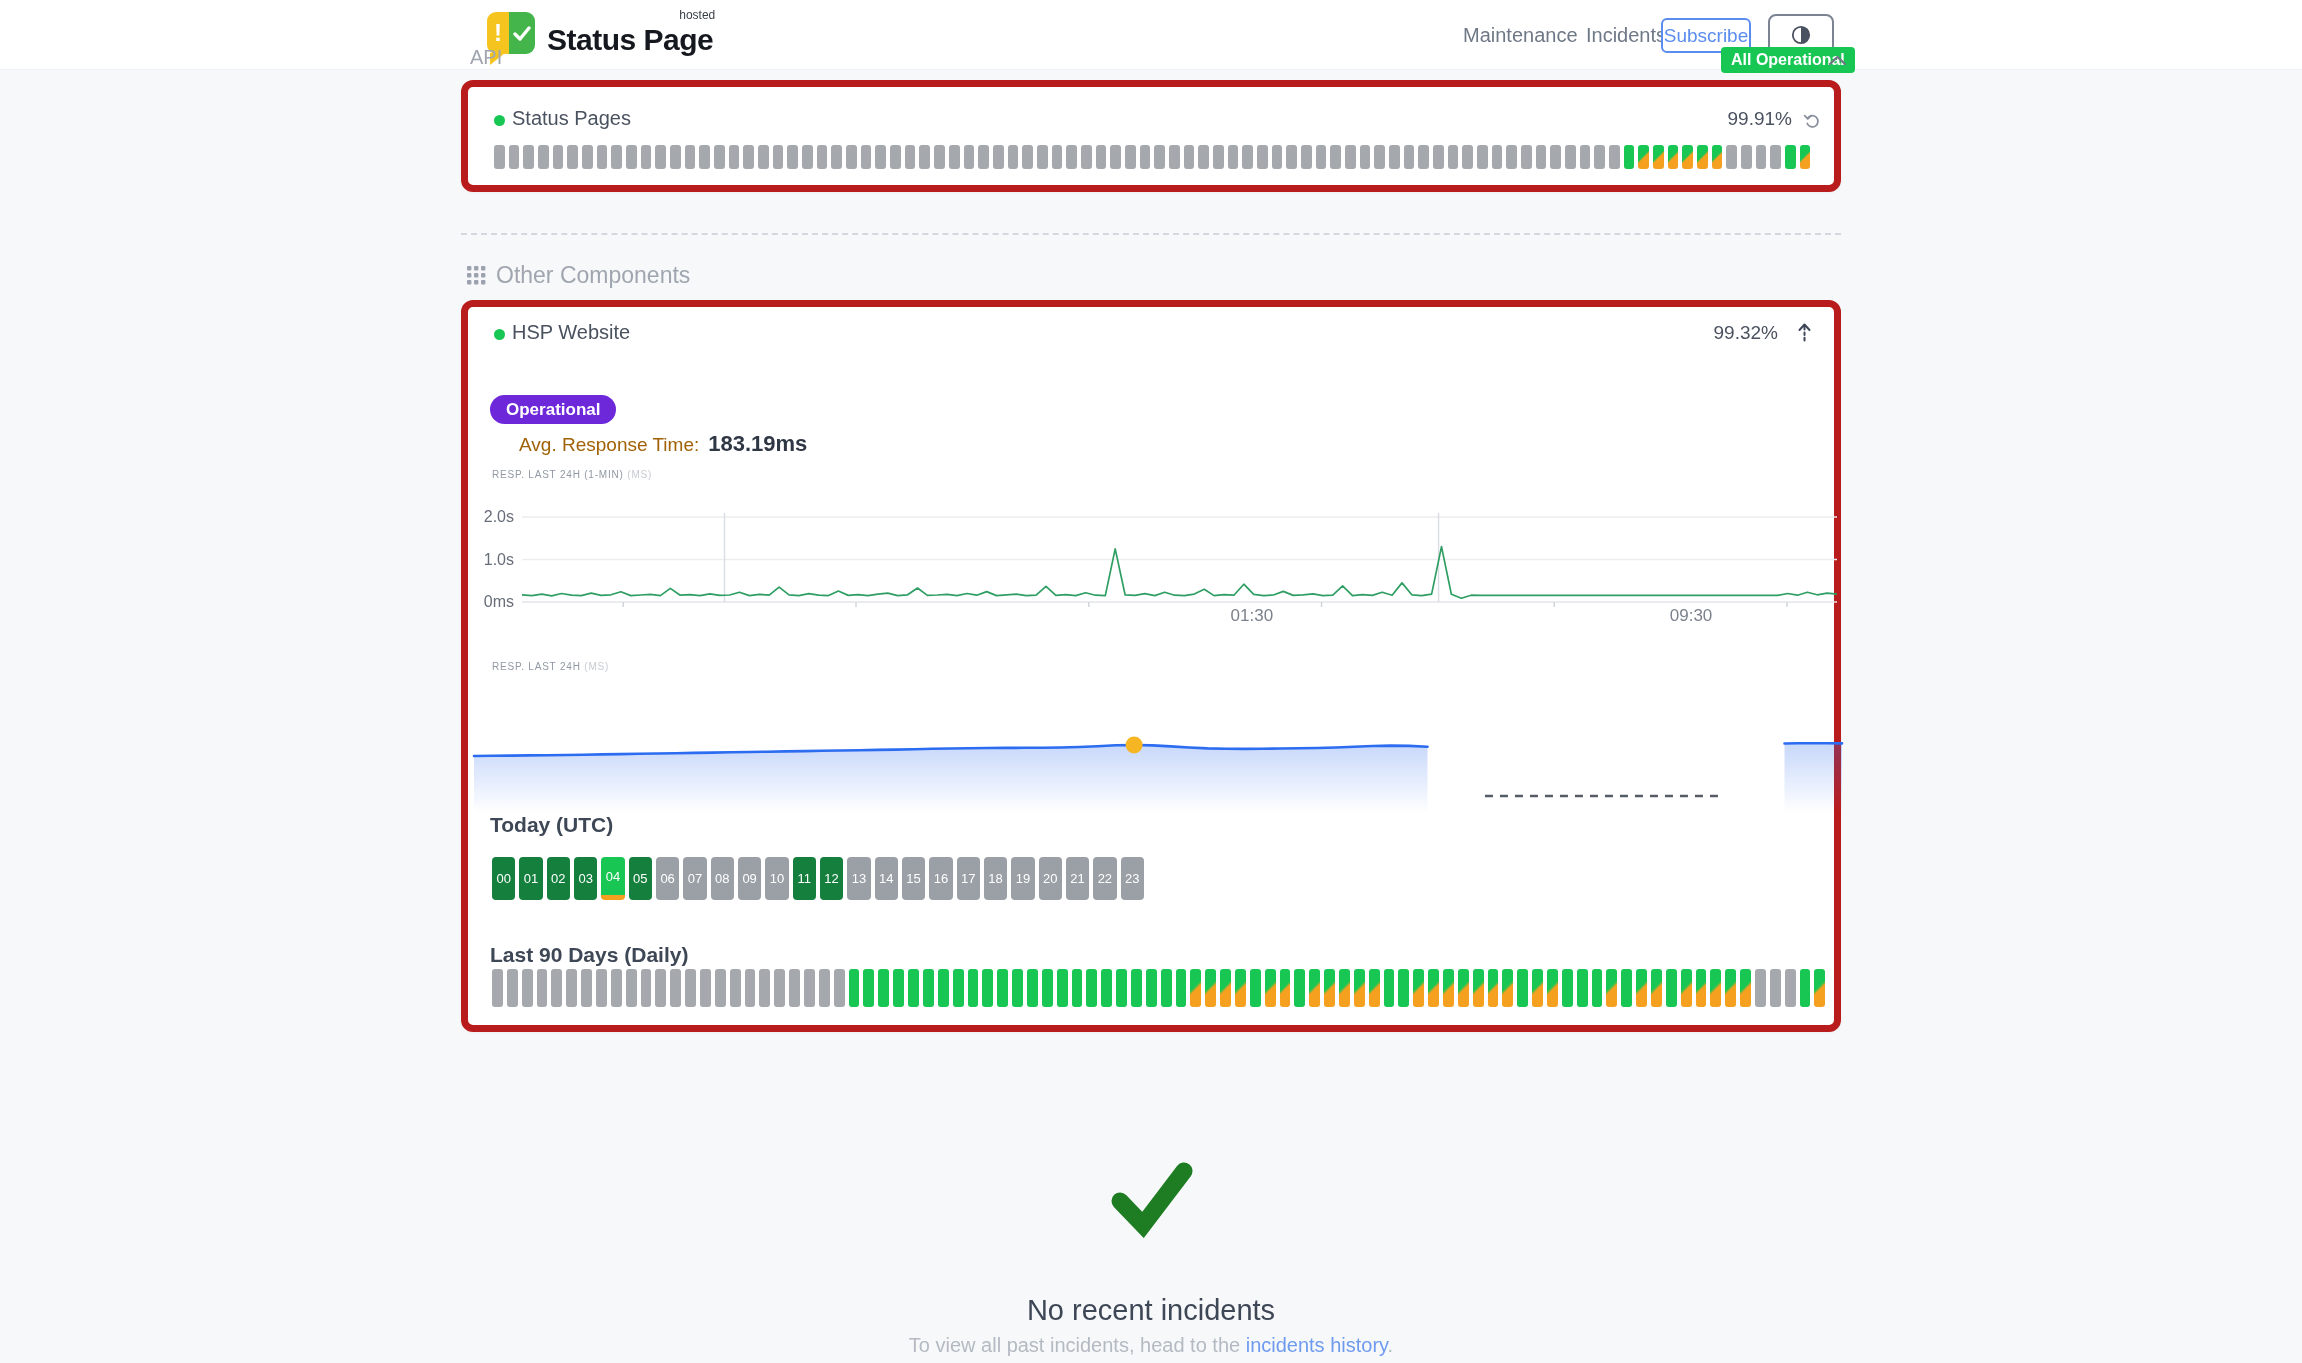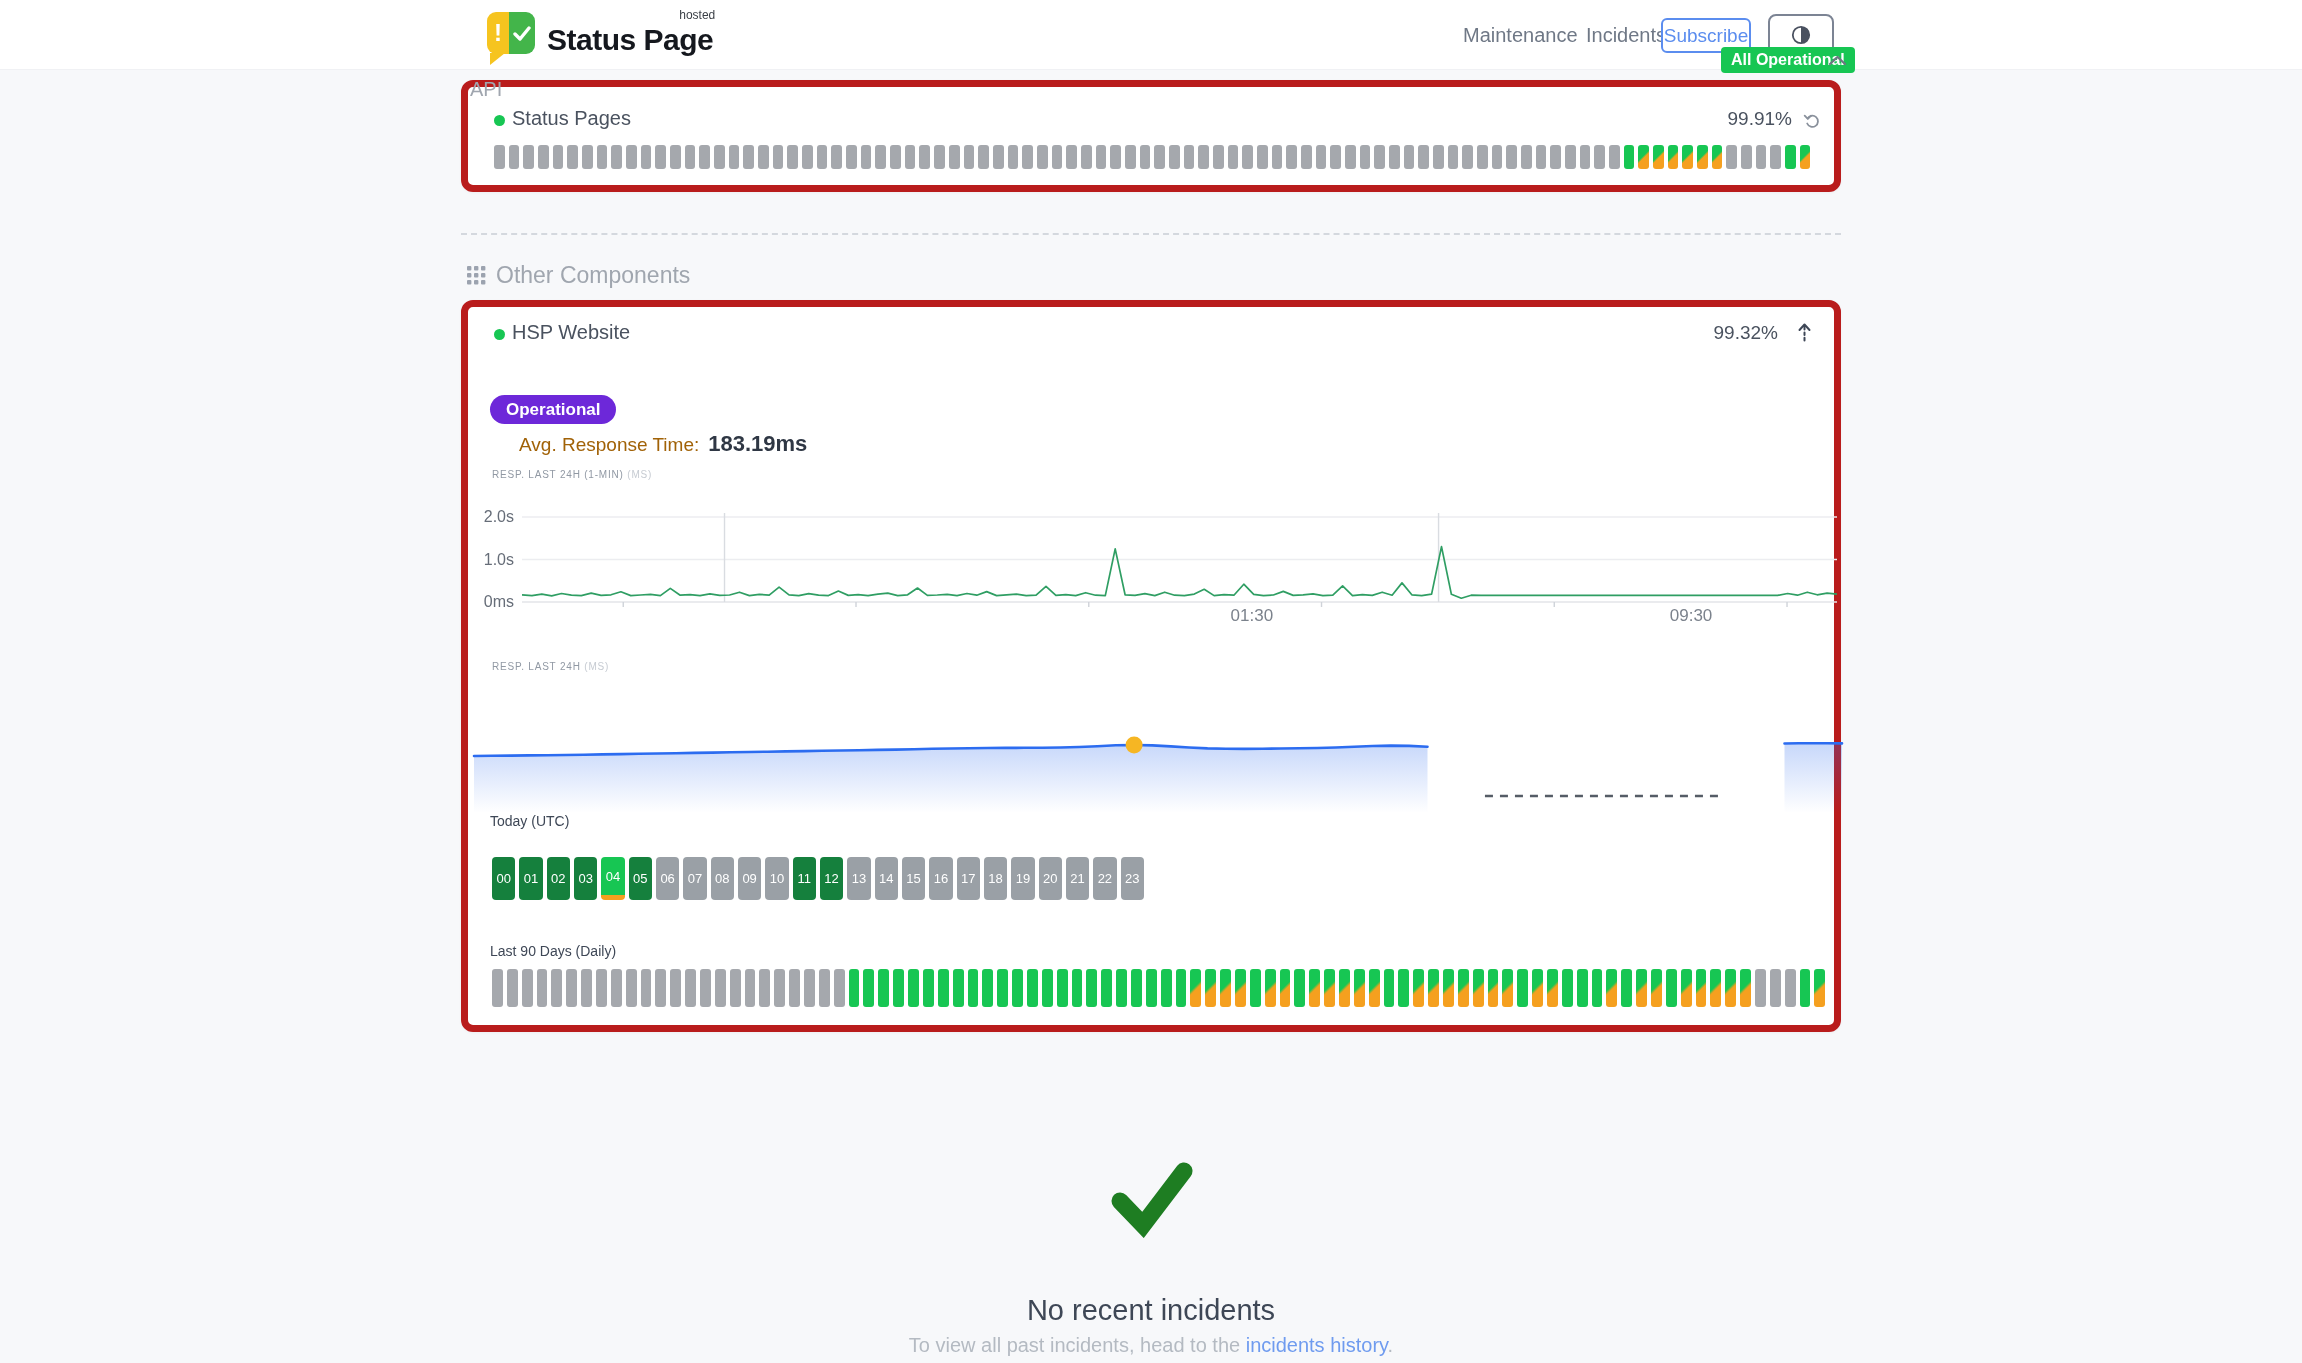--- a/index.html
+++ b/index.html
@@ -17,21 +17,21 @@
   .brand-sup { position:absolute; right:-2px; top:-2px; font-size:12px; font-weight:400; color:#3a3f46; letter-spacing:0; }
   .nav-link { position:absolute; top:24px; font-size:20px; color:#6f7886; cursor:pointer; }
   .nav-maintenance { left:1463px; }
   .nav-incidents { left:1586px; }
   .subscribe-btn { position:absolute; left:1661px; top:18px; width:90px; height:35px; border:2px solid #5b8def; border-radius:6px; background:#fff; color:#5b8def; font-size:19px; display:flex; align-items:center; justify-content:center; cursor:pointer; }
   .theme-btn { position:absolute; left:1768px; top:14px; width:66px; height:41px; border:2px solid #7c8494; border-radius:8px; background:#fff; display:flex; align-items:center; justify-content:center; cursor:pointer; }
   .status-pill { position:absolute; left:1721px; top:47px; height:26px; background:#17c653; color:#fff; font-size:16px; font-weight:600; border-radius:4px; display:flex; align-items:center; padding:0 10px; z-index:3; }
   .chevron-up { position:absolute; left:1828px; top:53px; z-index:3; cursor:pointer; }
 
   .section-label { position:absolute; font-size:20px; color:#a0a6af; z-index:2; }
-  .api-label { left:470px; top:46px;margin-top:32px; }
+  .api-label { left:470px; top:46px; }
 
   .card { position:absolute; left:461px; width:1380px; background:#ffffff; border:7px solid #b91c1c; border-radius:12px; box-shadow:0 1px 3px rgba(16,24,40,0.04); }
   .card1 { top:80px; height:112px; }
   .card2 { top:300px; height:732px; }
 
   .dot { position:absolute; width:11px; height:11px; border-radius:50%; background:#17c653; }
   .comp-name { position:absolute; font-size:20px; font-weight:500; color:#4a525f; }
   .comp-pct { position:absolute; font-size:19px; color:#4a525f; }
 
   .bars-row { position:absolute; display:flex; gap:4px; }
@@ -50,21 +50,21 @@
   .avg-value { font-size:22px; font-weight:700; color:#2f3744; }
 
   .chart-label { position:absolute; left:24px; font-size:10px; letter-spacing:0.8px; color:#9199a4; }
   .chart-label .unit { color:#c6cbd2; }
   .chart1-label { top:162px; }
   .chart2-label { top:354px; }
   .chart1-box { position:absolute; left:0; top:196px; width:1372px; height:124px; }
   .chart2-box { position:absolute; left:6px; top:394px; width:1368px; height:122px; }
   .chart1-box svg, .chart2-box svg { overflow:visible; display:block; }
 
-  .today-title, .last90-title { position:absolute; left:22px; font-size:14px; font-weight:400; color:#3e4756; }
+  .today-title, .last90-title { position:absolute; left:22px; font-size:21px; font-weight:700; color:#3e4756; }
   .today-title { top:506px; }
   .last90-title { top:636px; }
   .hours-row { position:absolute; left:24px; top:550px; width:652px; height:43px; display:flex; gap:4px; }
   .hour-block { flex:1; border-radius:4px; display:flex; align-items:center; justify-content:center; color:#fff; font-size:13px; font-weight:500; }
   .hour-green { background:#15803d;text-align:right; }
   .hour-gray { background:#9aa0a6; }
   .hour-green-orange { background:#17c653; border-bottom:5px solid #f5a01f; }
   .last90-row { left:24px; top:662px; width:1334px; height:38px; }
 
   .footer-check { position:absolute; left:1106px; top:1158px; }

